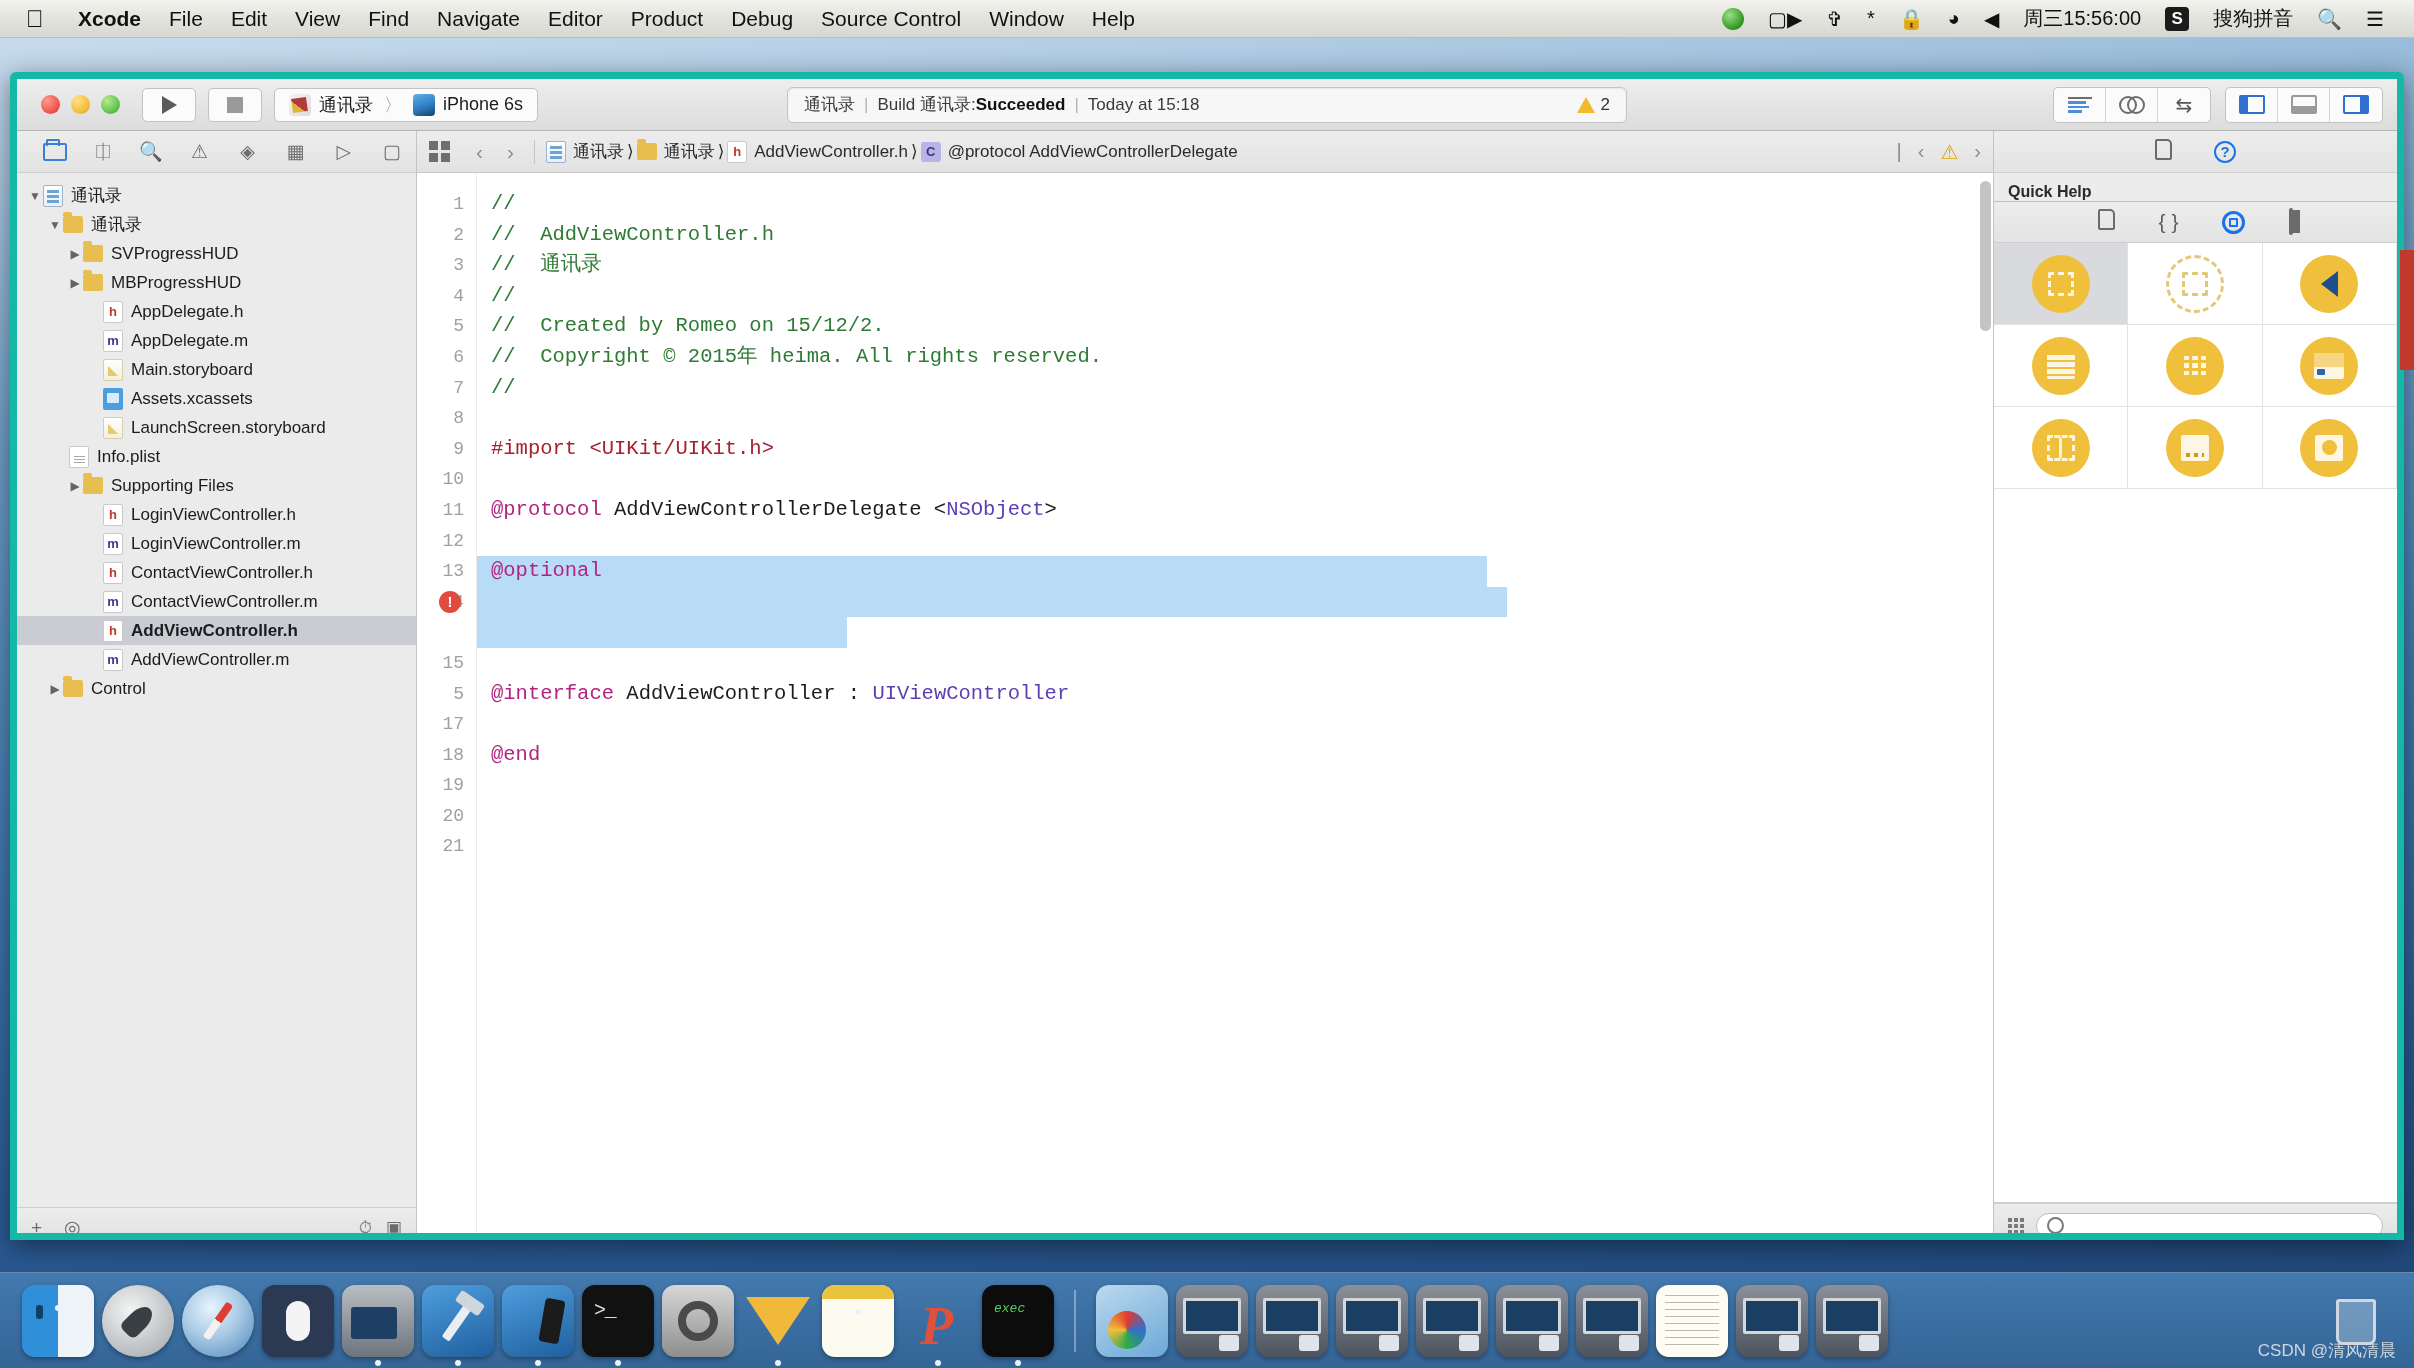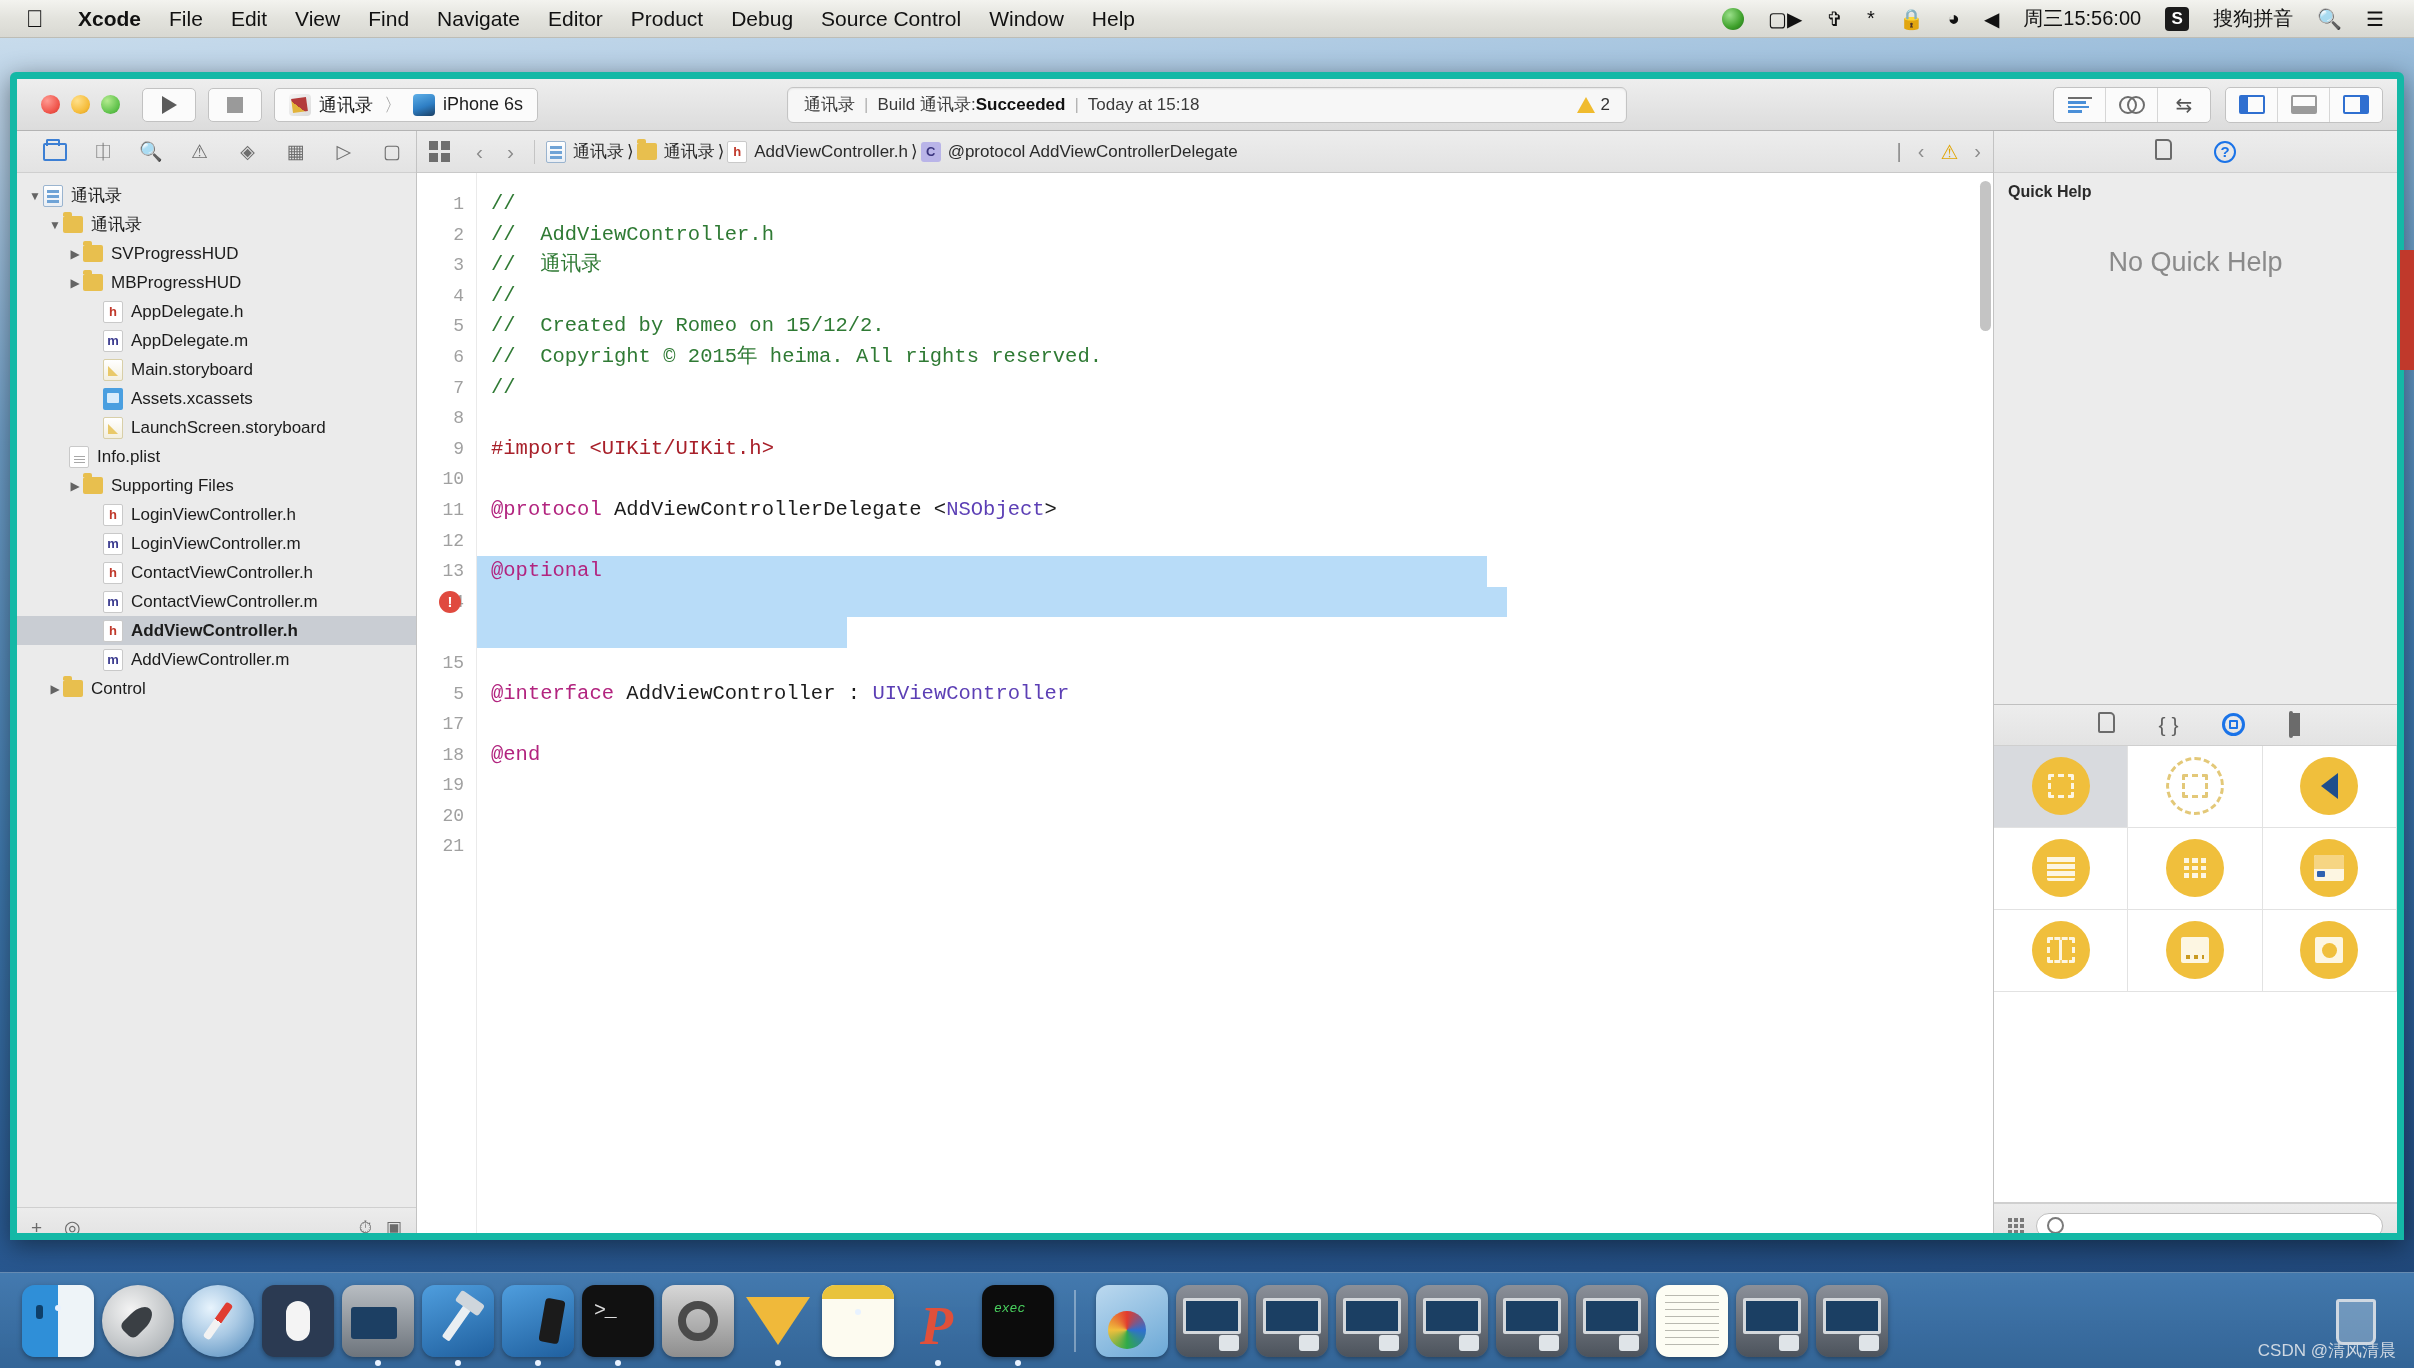--- a/index.html
+++ b/index.html
@@ -603,21 +603,20 @@
       </div>
 
       <div class="utilities">
         <div class="util-tabs">
           <span><span class="doc-ico"></span></span>
           <span>
               <span class="help-ico">?</span>
             </span>
         </div>
         <div class="qh-title">Quick Help</div>
-        <div class="qh-body">No Quick Help</div>
 
         <div class="lib-tabs">
           <span><span class="doc-ico"></span></span>
           <span><span>{ }</span></span>
           <span>
               <span class="obj-ico">
                 <i></i>
               </span>
             </span>
           <span><span class="split-ico"></span></span>

